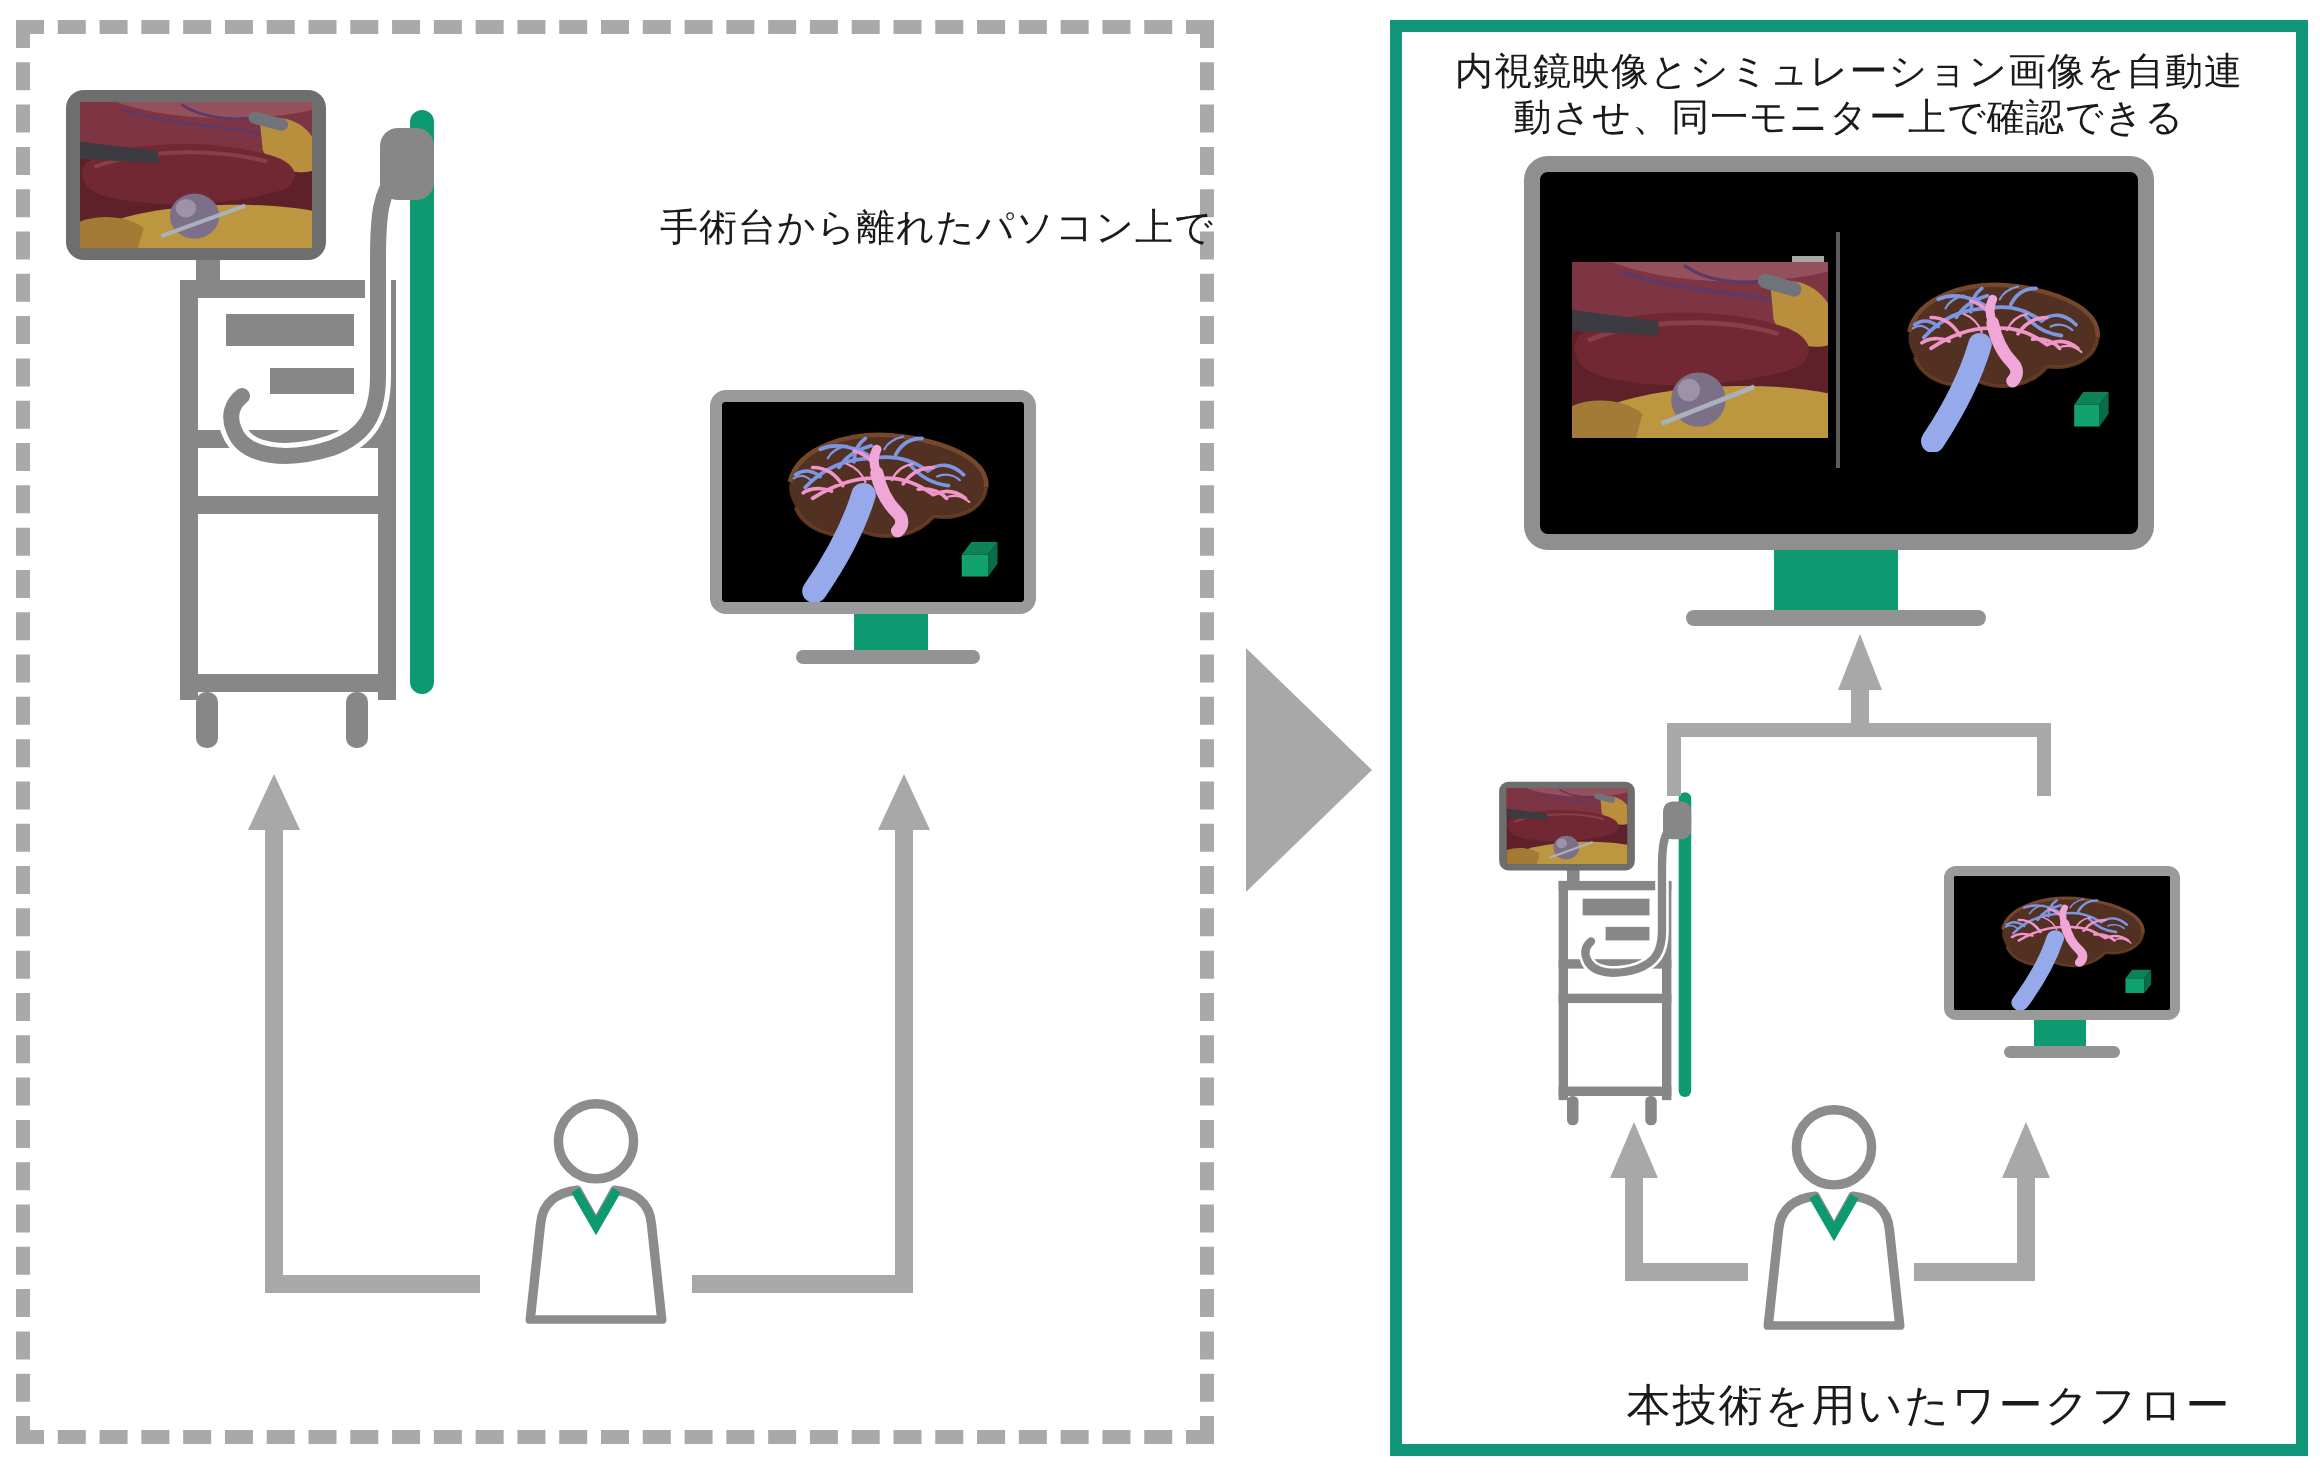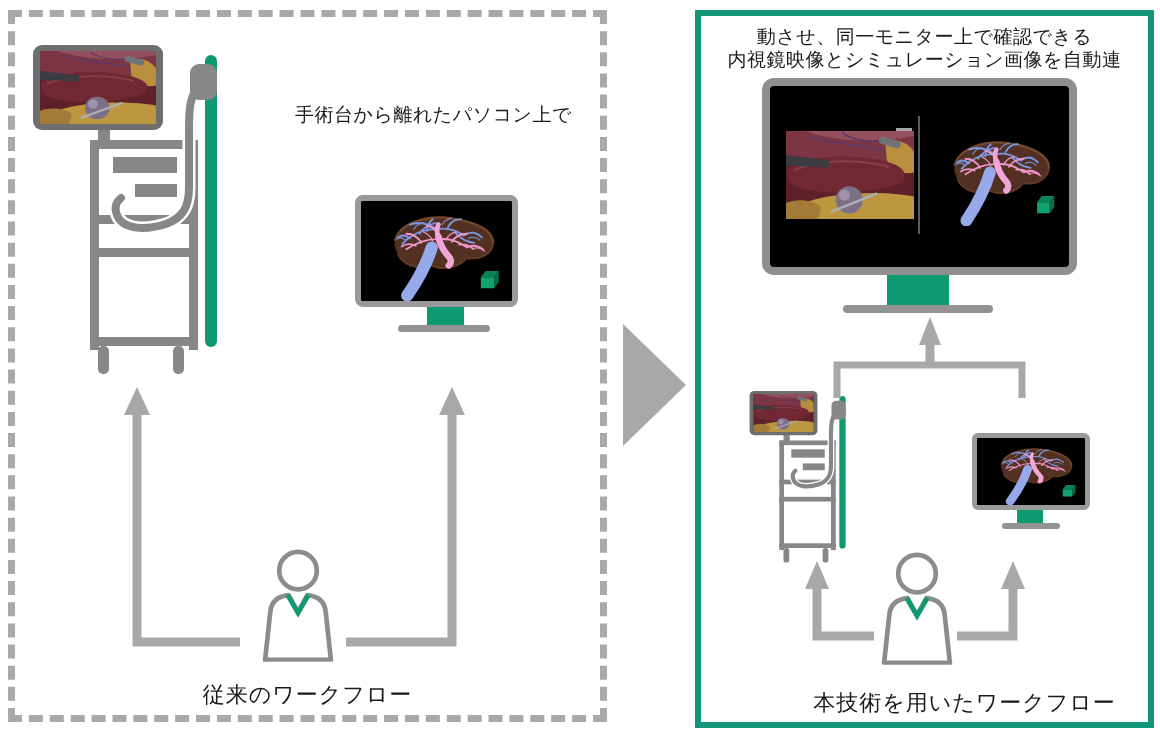--- a/index.html
+++ b/index.html
@@ -2,21 +2,21 @@
 <html><head>
 <meta charset="utf-8">
 <style>
   html,body{margin:0;padding:0;background:#fff;}
   .stage{position:relative;width:1160px;height:738px;background:#fff;overflow:hidden;
          font-family:"DejaVu Sans",sans-serif;color:#1a1a1a;}
   .abs{position:absolute;}
   .panel{position:absolute;background:#fff;box-sizing:border-box;}
   .panel.left{left:8px;top:10px;width:599px;height:712px;border:7px dashed #a9a9a9;}
   .panel.right{left:695px;top:10px;width:459px;height:718px;border:6px solid #12967a;}
-  .note{position:absolute;left:280px;top:86px;width:312px;text-align:left;
+  .note{position:absolute;left:280px;top:86px;width:312px;text-align:right;
         font-size:19px;line-height:22px;letter-spacing:.5px;}
   .title{position:absolute;left:0;top:9px;width:100%;text-align:center;
          font-size:19px;line-height:23px;letter-spacing:.5px;}
   .caption{position:absolute;left:0;width:100%;text-align:center;font-size:22px;letter-spacing:1px;}
   .panel.left .caption{top:663px;}
   .panel.right .caption{top:672px;padding-left:40px;}
   .mon-frame{position:absolute;background:#000;box-sizing:border-box;overflow:hidden;}
   .mon-frame.sim-large{left:340px;top:178px;width:163px;height:112px;border:6px solid #9a9a9a;border-radius:8px;}
   .mon-frame.sim-small{left:271px;top:417px;width:118px;height:77px;border:5px solid #9a9a9a;border-radius:6px;}
   .mon-frame.big{left:61px;top:62px;width:315px;height:197px;border:8px solid #8f8f8f;border-radius:12px;}
@@ -119,27 +119,26 @@
           <use href="#sym-sim"></use>
         </svg>
     </div>
     <div class="stand" style="left:412px;top:290px;width:37px;height:18px;"></div>
     <div class="base" style="left:383px;top:308px;width:92px;height:7px;"></div>
 
     <svg class="abs" style="left:236px;top:530px;" width="94" height="115" viewBox="0 0 100 122">
       <use href="#sym-person"></use>
     </svg>
 
-    <div class="caption">従来のワークフロー</div>
   </section>
 
   <section class="panel right">
     <div class="title">
+      <div>内視鏡映像とシミュレーション画像を自動連</div>
       <div>動させ、同一モニター上で確認できる</div>
-      <div>内視鏡映像とシミュレーション画像を自動連</div>
     </div>
 
     <div class="mon-frame big">
       <svg class="abs" style="left:16px;top:45px;" width="128" height="88" viewBox="0 0 160 110" preserveAspectRatio="none">
         <use href="#sym-endo"></use>
       </svg>
       <div class="divider"></div>
       <div class="tinylabel"></div>
       <svg class="abs" style="left:152px;top:40px;" width="145" height="100" viewBox="0 0 160 110" preserveAspectRatio="none">
         <use href="#sym-sim"></use>

